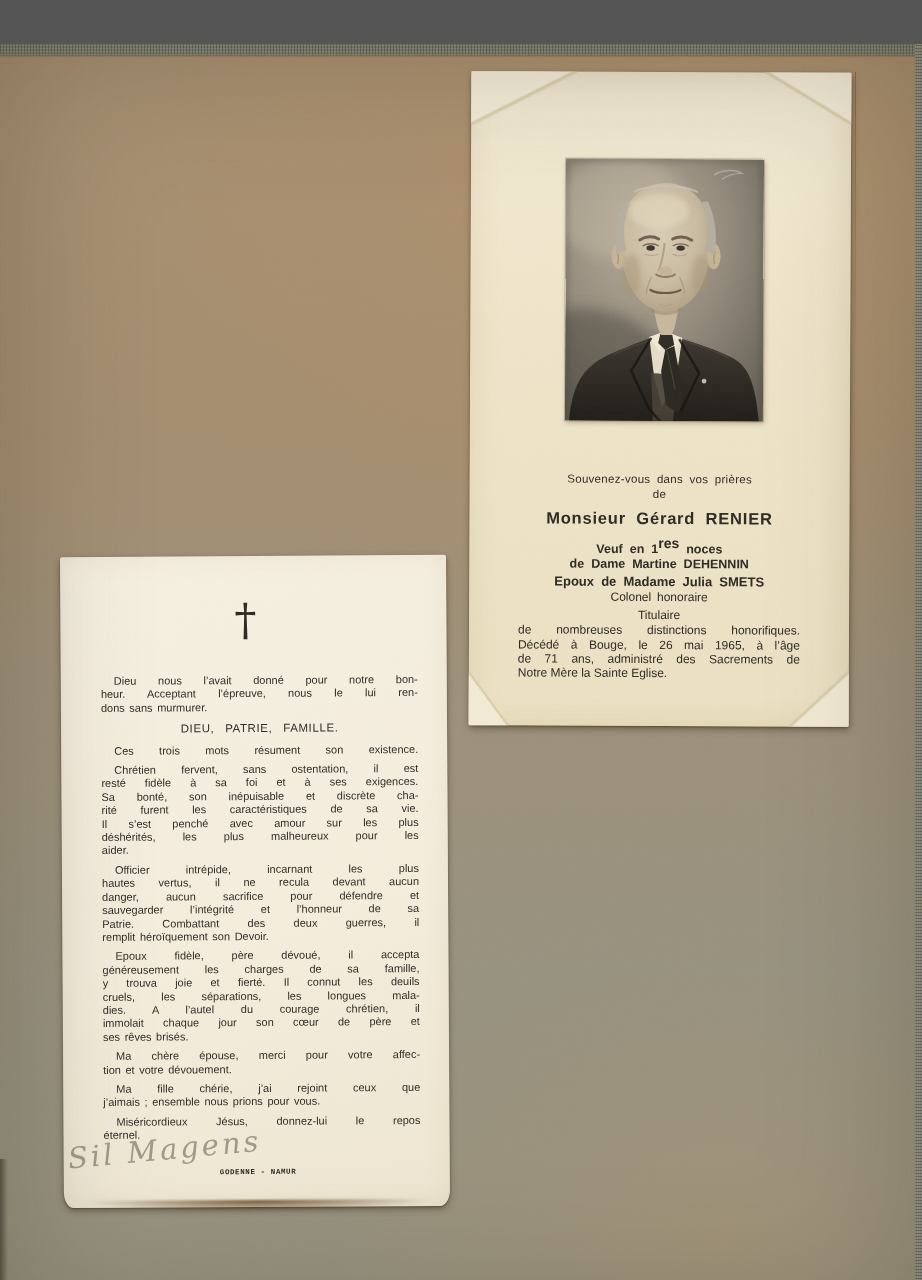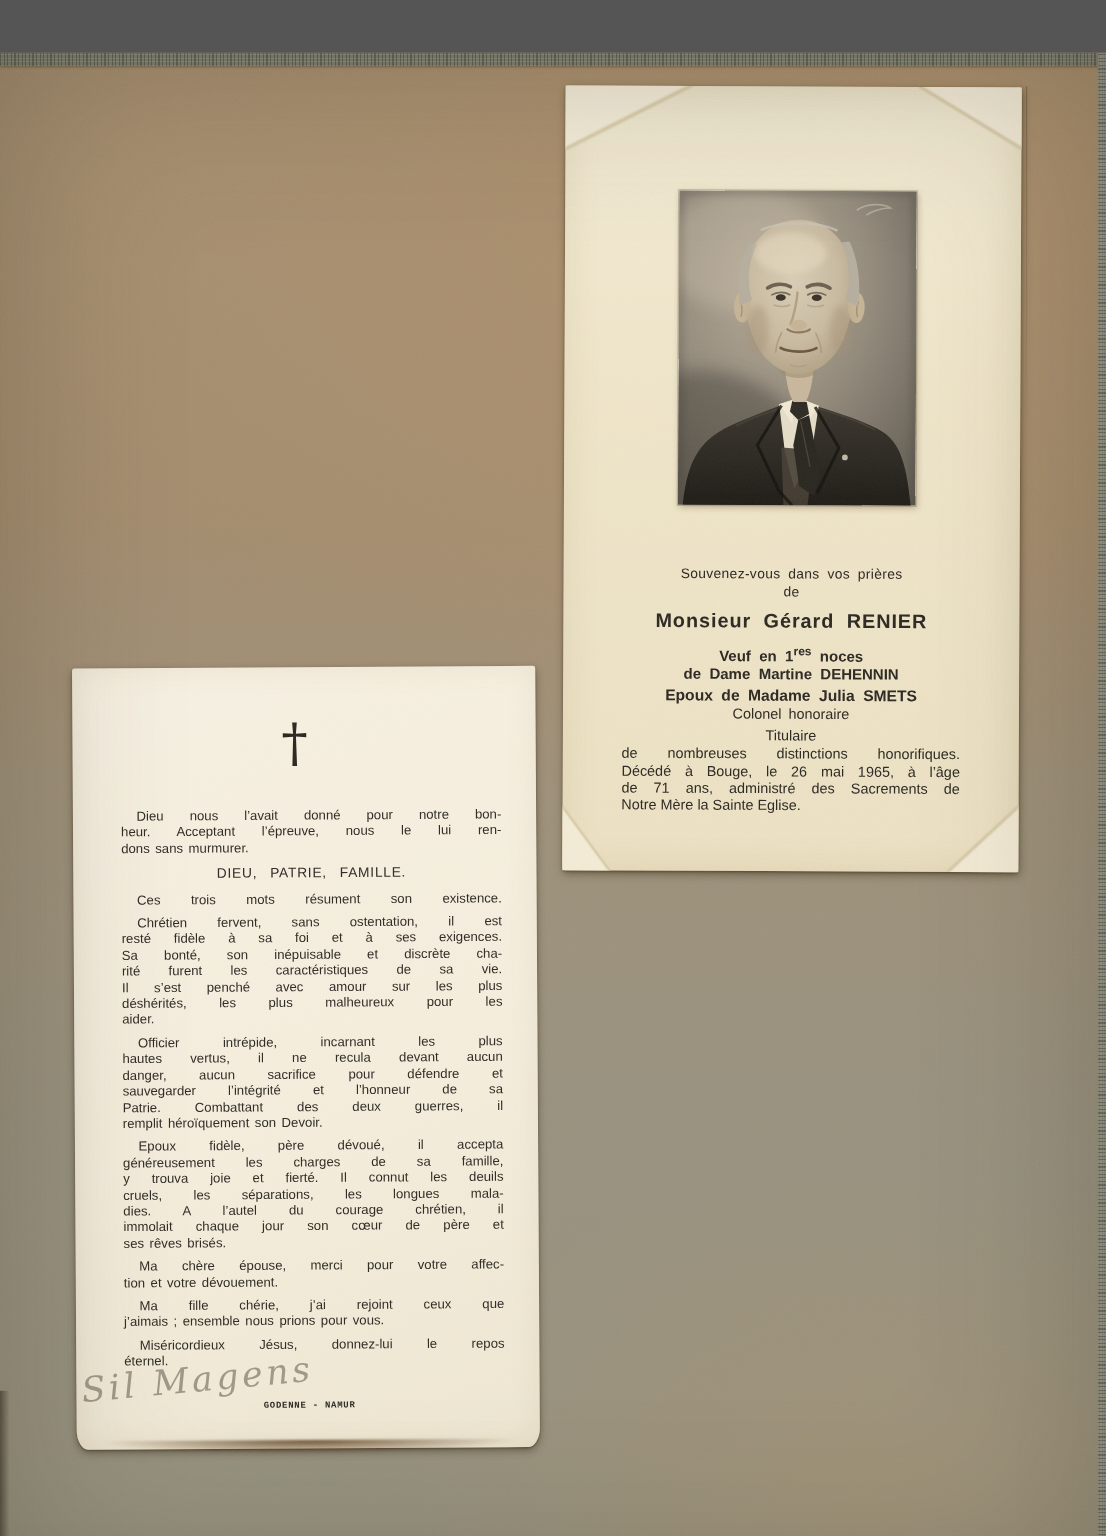--- a/index.html
+++ b/index.html
@@ -52,21 +52,21 @@
   .rl{text-align:center;}
   .rl.intro{font-size:11.5px;line-height:15px;letter-spacing:.3px;word-spacing:3px;}
   .rl.name{font-size:16.5px;line-height:20px;font-weight:bold;margin-top:6px;letter-spacing:.8px;word-spacing:5px;}
   .rl.b1{font-size:12.5px;line-height:15px;font-weight:bold;margin-top:8px;word-spacing:3.5px;}
   .rl.b2{font-size:12.5px;line-height:15px;font-weight:bold;word-spacing:3.5px;}
   .rl.b3{font-size:13px;line-height:16px;font-weight:bold;margin-top:2px;word-spacing:3.5px;}
   .rl.r1{font-size:12px;line-height:14px;word-spacing:2.5px;}
   .rl.t{font-size:12px;line-height:15px;margin-top:4px;}
   .rl.just{font-size:12px;line-height:14.4px;text-align:justify;text-align-last:justify;word-spacing:2px;}
   .rl.lleft{font-size:12px;line-height:14.4px;text-align:left;}
-  .rl sup{font-size:10px;letter-spacing:0;}
+  .rl sup{font-size:14px;letter-spacing:0;}
 
   
   .card-left{position:absolute;left:62px;top:512px;width:386px;height:651px;
     background:linear-gradient(160deg,#f7f1e2 0%, #f5eedd 55%, #efe7d2 100%);
     border-radius:2px 2px 10px 10px / 2px 2px 16px 16px;
     transform:rotate(-.35deg);
     box-shadow:0 3px 7px rgba(55,40,22,.45), 0 1px 2px rgba(55,40,22,.5),
                inset 0 0 26px rgba(150,120,70,.10); z-index:11;}
   .card-left::after{content:"";position:absolute;left:8px;right:8px;bottom:-7px;height:14px;
     background:radial-gradient(55% 100% at 50% 0%, rgba(86,56,24,.85), rgba(86,56,24,0) 85%);

